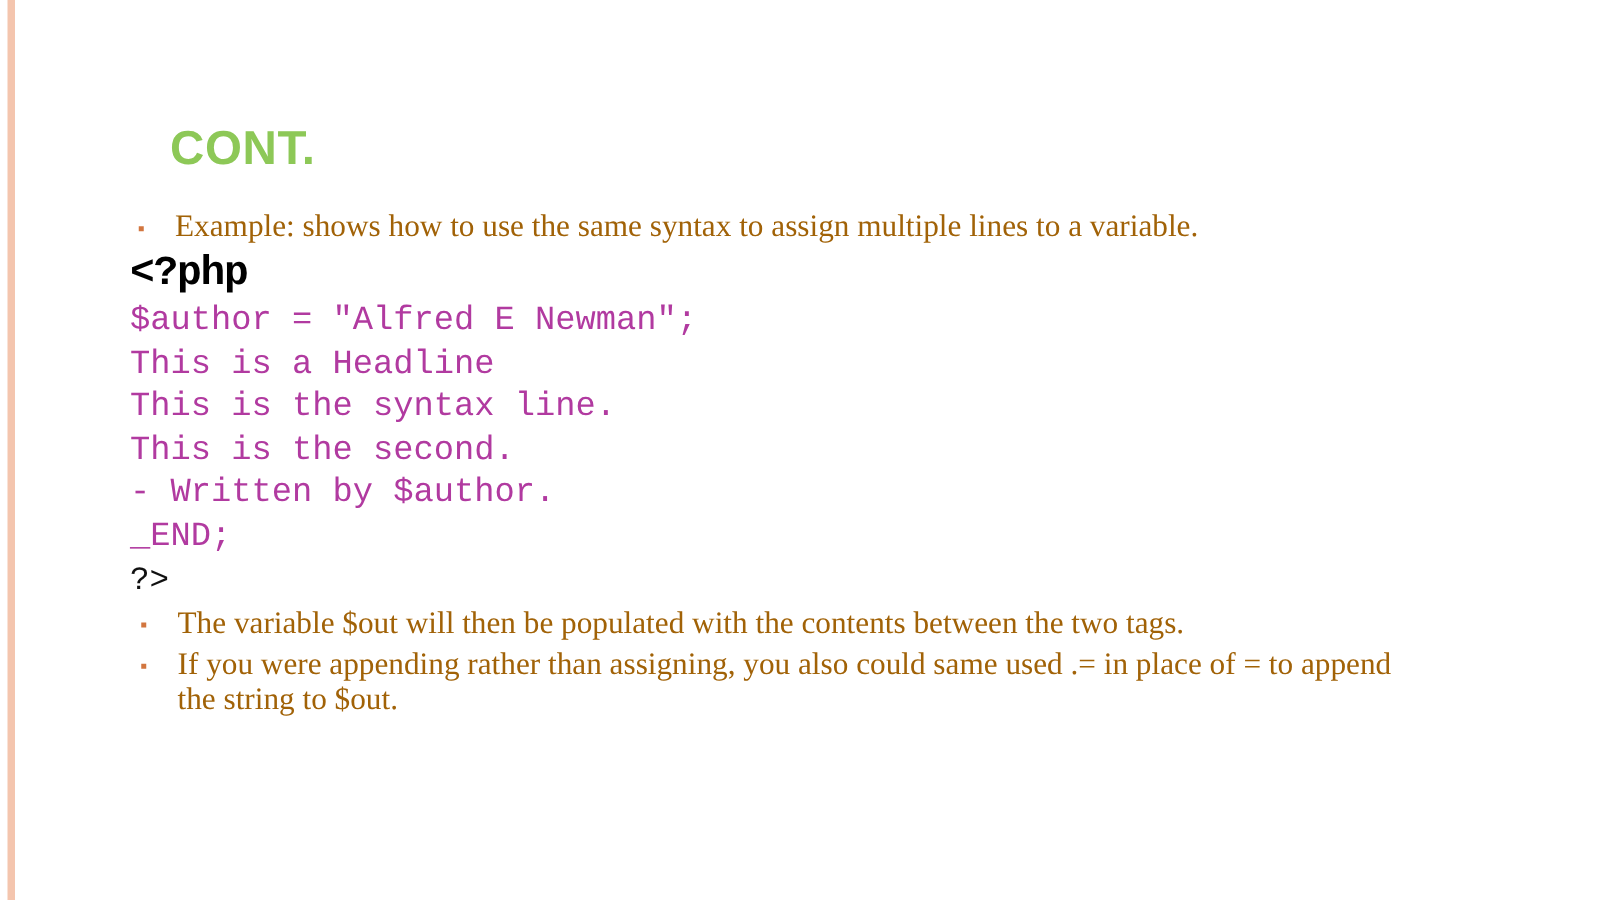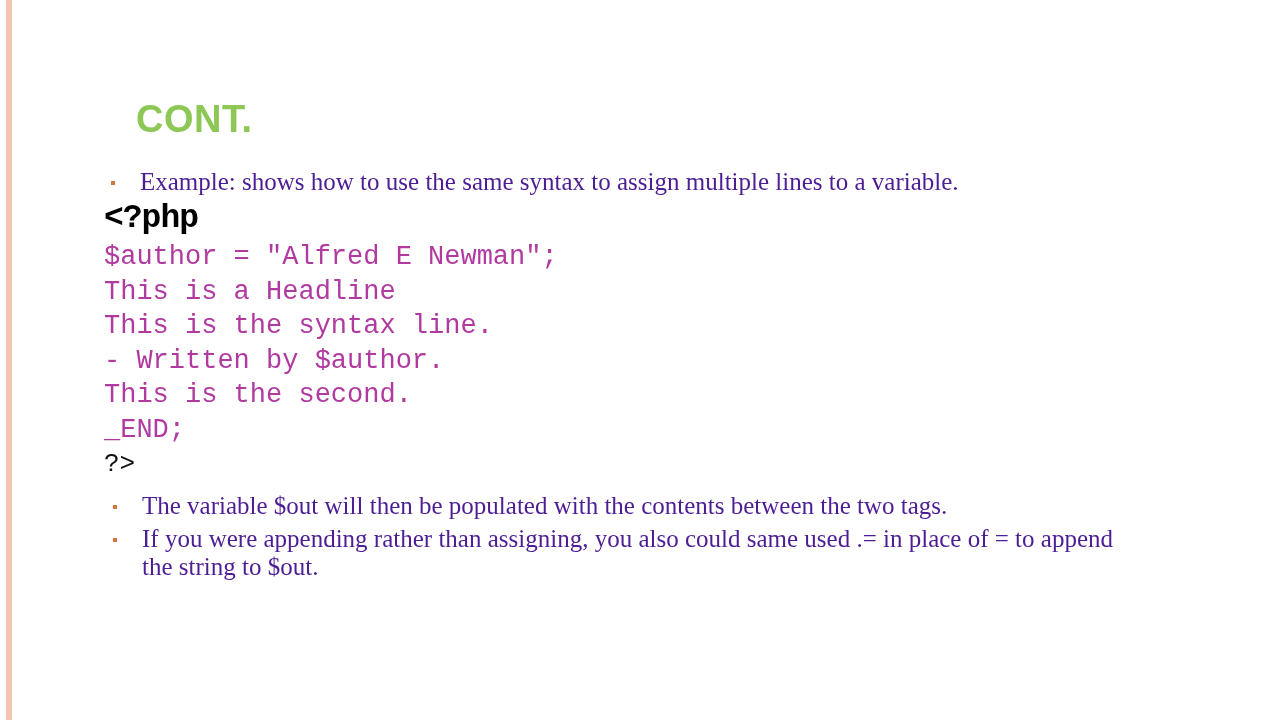--- a/index.html
+++ b/index.html
@@ -75,21 +75,21 @@
     width: 1030px;
   }
 
   
   .bullet {
     position: relative;
     display: block;
     padding-left: 40px;
     font-family: "Liberation Serif", serif;
     font-size: 25px;
-    color: #4c1d95;
+    color: #a16207;
     line-height: 1.08;
     margin: 0;
   }
   .bullet::before {
     content: "";
     position: absolute;
     left: 11px;
     top: 13px;
     width: 4px;
     height: 4px;
@@ -115,21 +115,21 @@
     font-size: 33px;
     letter-spacing: -1px;
   }
   .code-close {
     color: #101010;
     font-weight: normal;
     font-size: 26px;
   }
 
   .bullets-bottom {
-    margin-top: 11px;
+    margin-top: 4px;
   }
   .bullets-bottom .bullet {
     font-size: 25px;
     line-height: 1.1;
     padding-left: 42px;
   }
   .bullets-bottom .bullet::before {
     left: 13px;
     top: 13px;
   }
@@ -158,22 +158,22 @@
 
     <div class="body-block">
 
       <p class="bullet bullet-top">Example: shows how to use the same syntax to assign multiple lines to a variable.</p>
 
       <pre class="code code-open">&lt;?php</pre>
 
       <pre class="code">$author = "Alfred E Newman";</pre>
       <pre class="code">This is a Headline</pre>
       <pre class="code">This is the syntax line.</pre>
+      <pre class="code">This is the second.</pre>
       <pre class="code">- Written by $author.</pre>
-      <pre class="code">This is the second.</pre>
       <pre class="code">_END;</pre>
 
       <pre class="code code-close">?&gt;</pre>
 
       <div class="bullets-bottom">
         <p class="bullet">The variable $out will then be populated with the contents between the two tags.</p>
         <div class="b-sep"></div>
         <p class="bullet">If you were appending rather than assigning, you also could same used .= in place of = to append the string to $out.</p>
       </div>
 

